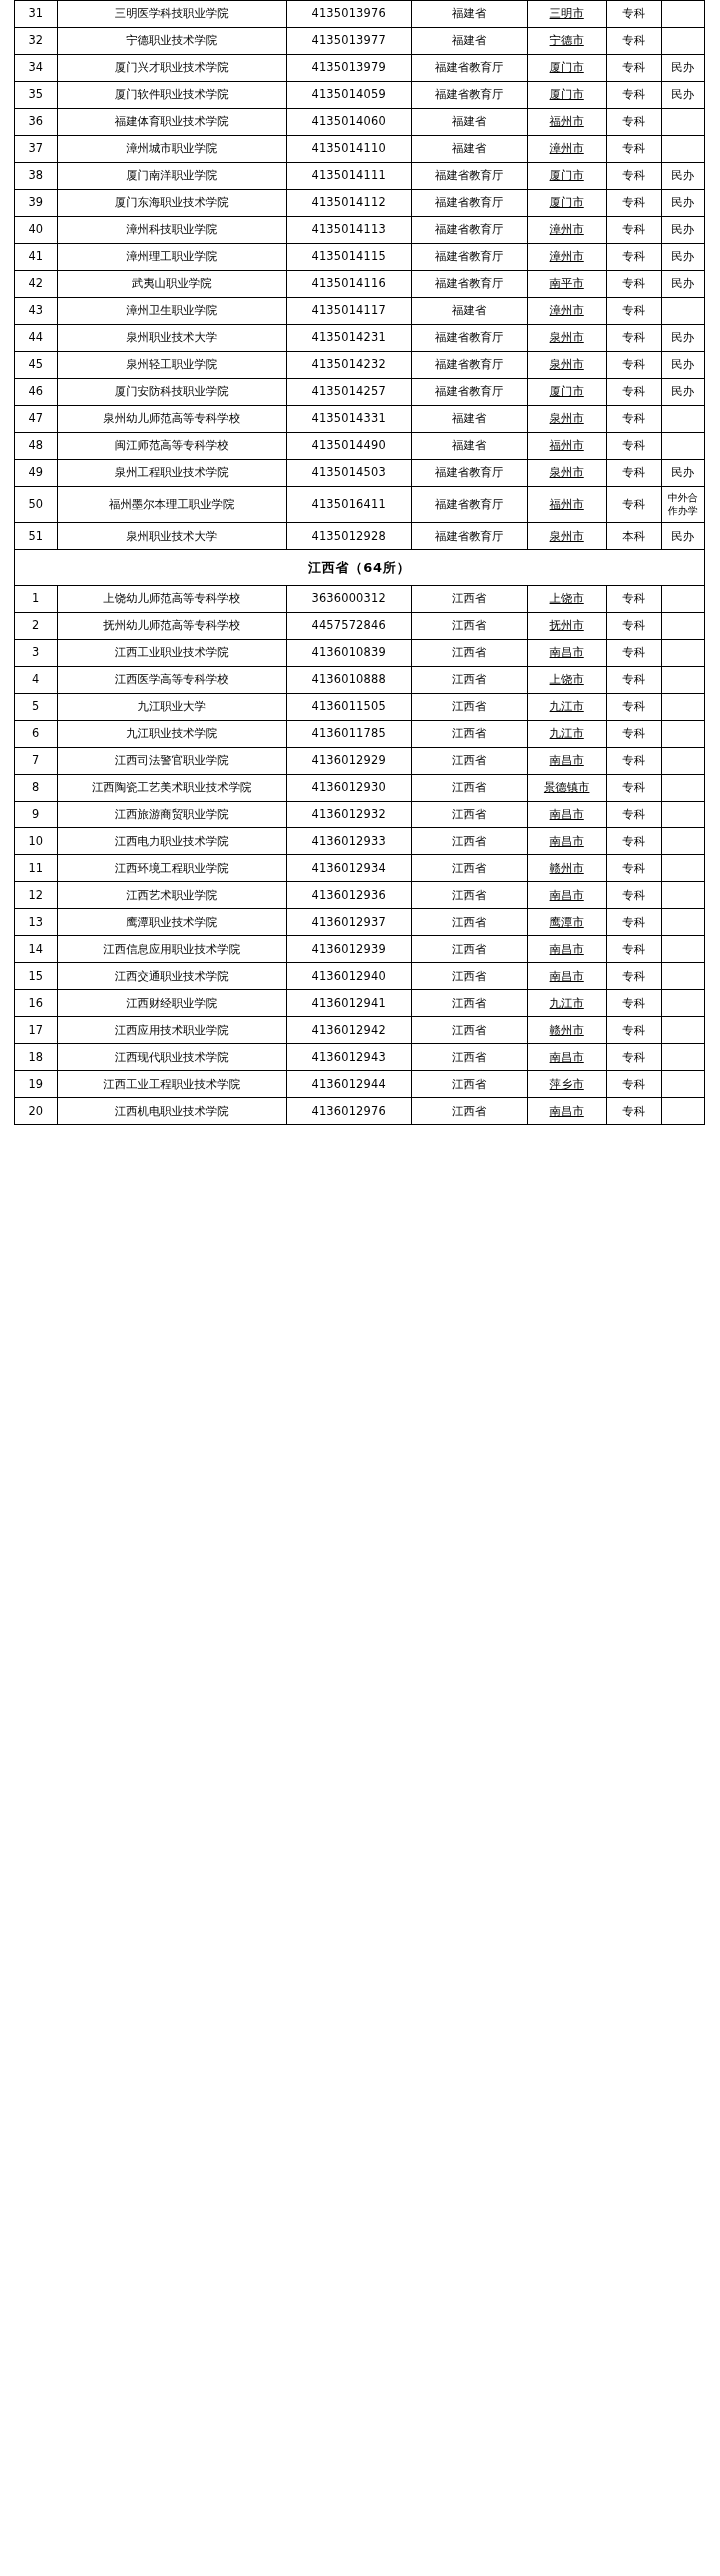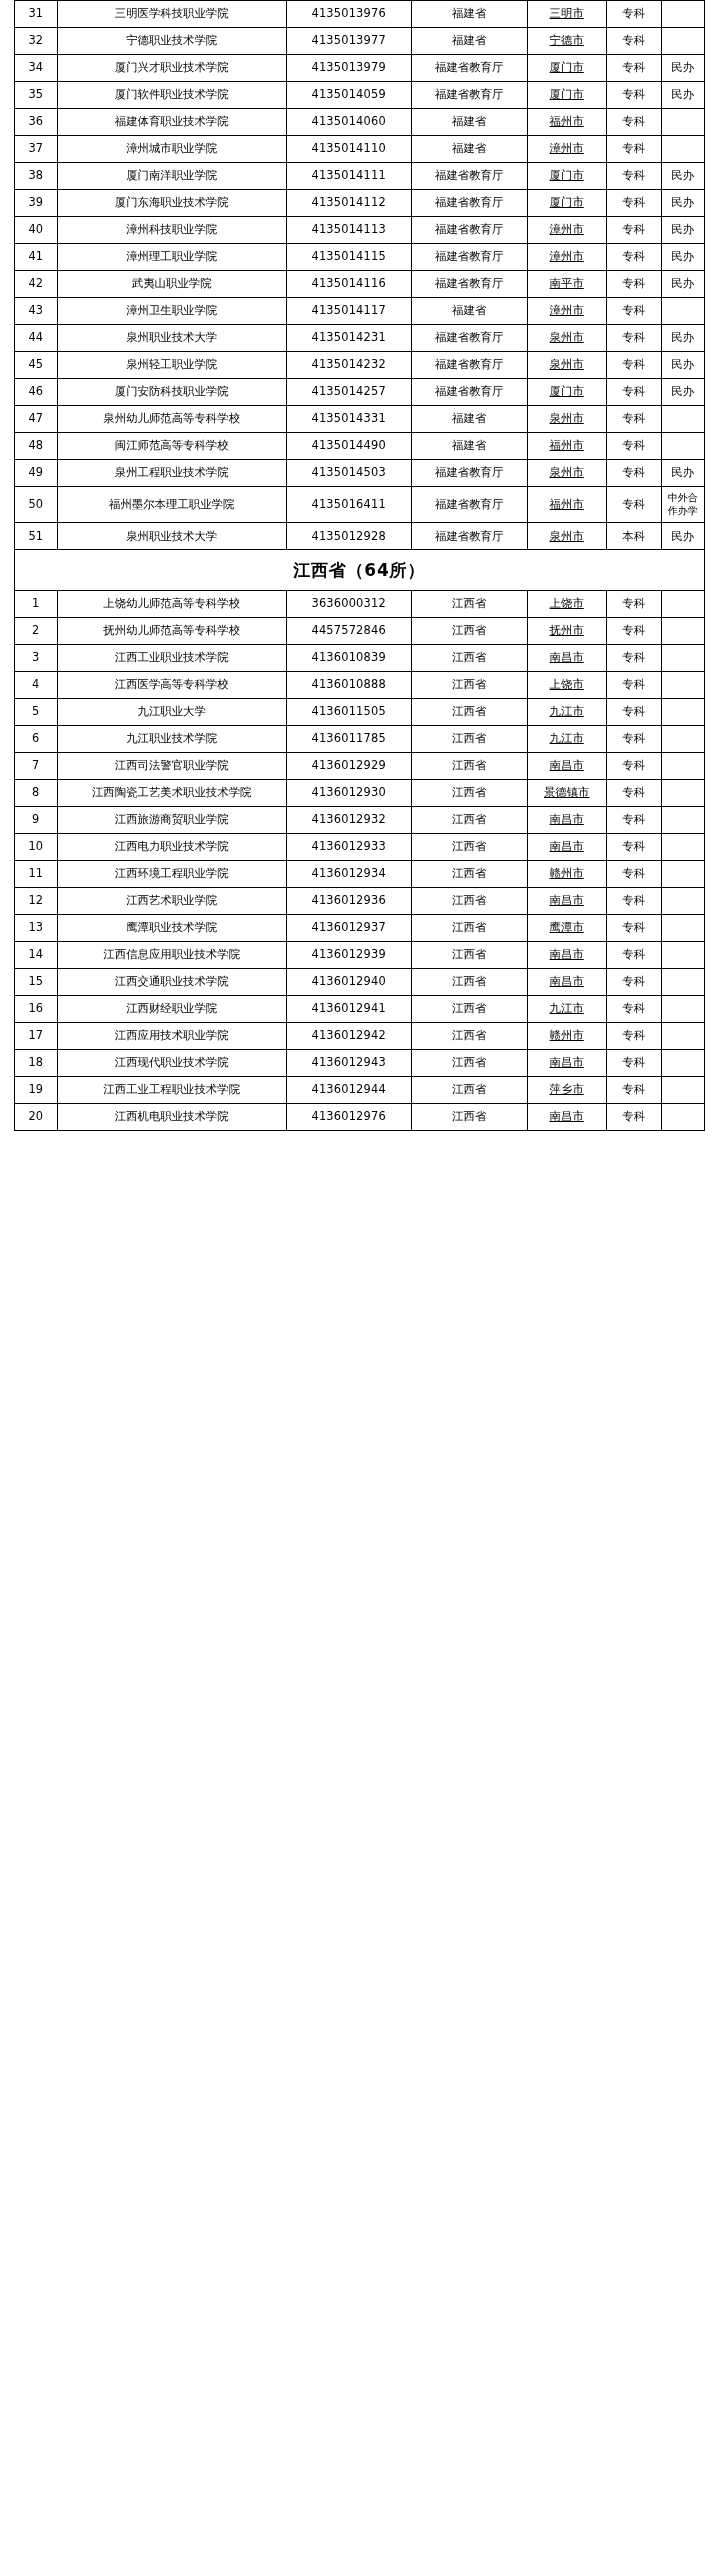--- a/index.html
+++ b/index.html
@@ -44,21 +44,21 @@
   td.idx { font-size: 11.4px; }
   td.name { font-size: 11.4px; }
   td.code { font-size: 11.4px; letter-spacing: 0.2px; }
   td.dept { font-size: 10.7px; }
   td.city { font-size: 11.4px; text-decoration: underline; }
   td.level { font-size: 11.4px; }
   td.type { font-size: 10.7px; }
   td.type.multi { font-size: 10px; line-height: 1.25; margin-left: 35px; }
 
   tr.province-header td {
-    font-size: 17px;
+    font-size: 13px;
     font-weight: bold;
     padding: 8.4px 1.5px;
     letter-spacing: 0.8px;
   }
 </style>
 </head>
 <body>
 
 <div class="page">
   <table class="school-table">

